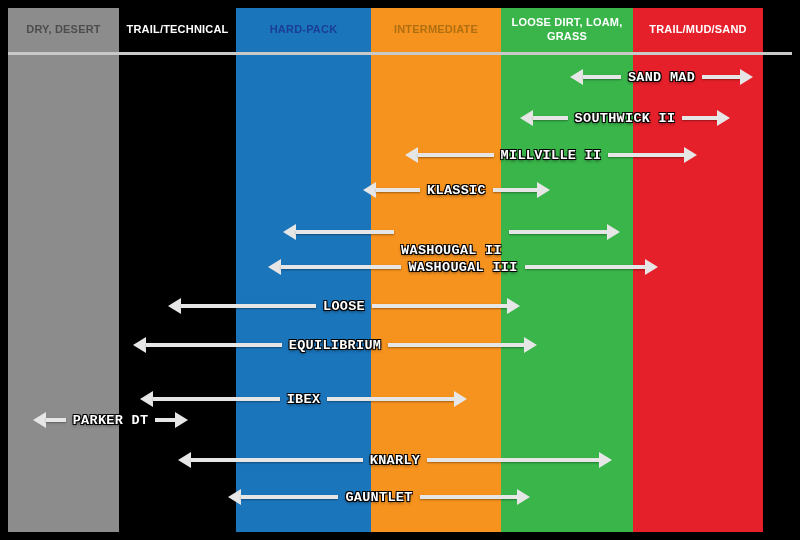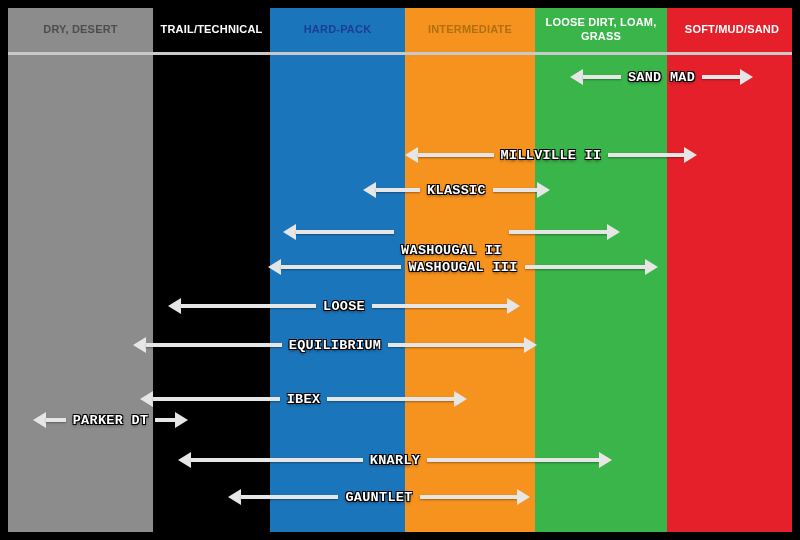--- a/index.html
+++ b/index.html
@@ -64,52 +64,59 @@
        0 2px 3px rgba(0,0,0,0.55);
   }
 </style>
 </head>
 <body>
 
 <div class="frame">
   <div class="board" id="board">
     <div class="header-divider" id="header-divider" style="background: rgb(201, 201, 201);"></div>
 
-  <div class="col" style="width: 145px; background: rgb(140, 140, 140);">
+  <div class="col" style="width: 111px; background: rgb(140, 140, 140);">
     <div class="col-label" style="color: rgb(77, 77, 77);">DRY, DESERT</div>
   </div>
 
   <div class="col" style="width: 117px; background: rgb(0, 0, 0);">
     <div class="col-label" style="color: rgb(255, 255, 255);">TRAIL/TECHNICAL</div>
   </div>
 
   <div class="col" style="width: 135px; background: rgb(27, 117, 187);">
     <div class="col-label" style="color: rgb(26, 62, 148);">HARD-PACK</div>
   </div>
 
   <div class="col" style="width: 130px; background: rgb(246, 146, 30);">
     <div class="col-label" style="color: rgb(176, 111, 16);">INTERMEDIATE</div>
   </div>
 
   <div class="col" style="width: 132px; background: rgb(57, 181, 74);">
     <div class="col-label" style="color: rgb(255, 255, 255); border-radius: 15px;">LOOSE DIRT, LOAM, GRASS</div>
   </div>
 
   <div class="col" style="width: 130px; background: rgb(229, 32, 42);">
-    <div class="col-label" style="color: rgb(255, 255, 255);">SOFT/MUD/SAND</div>
+    <div class="col-label" style="color: rgb(255, 255, 255);">TRAIL/MUD/SAND</div>
   </div>
 
   <div class="tire-row" style="left: 562px; top: 59px; width: 183px;">
     <span class="ah left" style="border-right: 13px solid rgb(230, 230, 230);"></span>
     <span class="arrow-line" style="background: rgb(230, 230, 230);"></span>
     <span class="tire-label" style="color: rgb(255, 255, 255);">SAND MAD</span>
     <span class="arrow-line" style="background: rgb(230, 230, 230);"></span>
     <span class="ah right" style="border-left: 13px solid rgb(230, 230, 230);"></span>
   </div>
 
+  <div class="tire-row" style="left: 512px; top: 100px; width: 210px;">
+    <span class="ah left" style="border-right: 13px solid rgb(230, 230, 230);"></span>
+    <span class="arrow-line" style="background: rgb(230, 230, 230);"></span>
+    <span class="tire-label" style="color: rgb(255, 255, 255);">SOUTHWICK II</span>
+    <span class="arrow-line" style="background: rgb(230, 230, 230);"></span>
+    <span class="ah right" style="border-left: 13px solid rgb(230, 230, 230);"></span>
+  </div>
 
   <div class="tire-row" style="left: 397px; top: 137px; width: 292px;">
     <span class="ah left" style="border-right: 13px solid rgb(230, 230, 230);"></span>
     <span class="arrow-line" style="background: rgb(230, 230, 230);"></span>
     <span class="tire-label" style="color: rgb(255, 255, 255);">MILLVILLE II</span>
     <span class="arrow-line" style="background: rgb(230, 230, 230);"></span>
     <span class="ah right" style="border-left: 13px solid rgb(230, 230, 230);"></span>
   </div>
 
   <div class="tire-row" style="left: 355px; top: 172px; width: 187px;">

